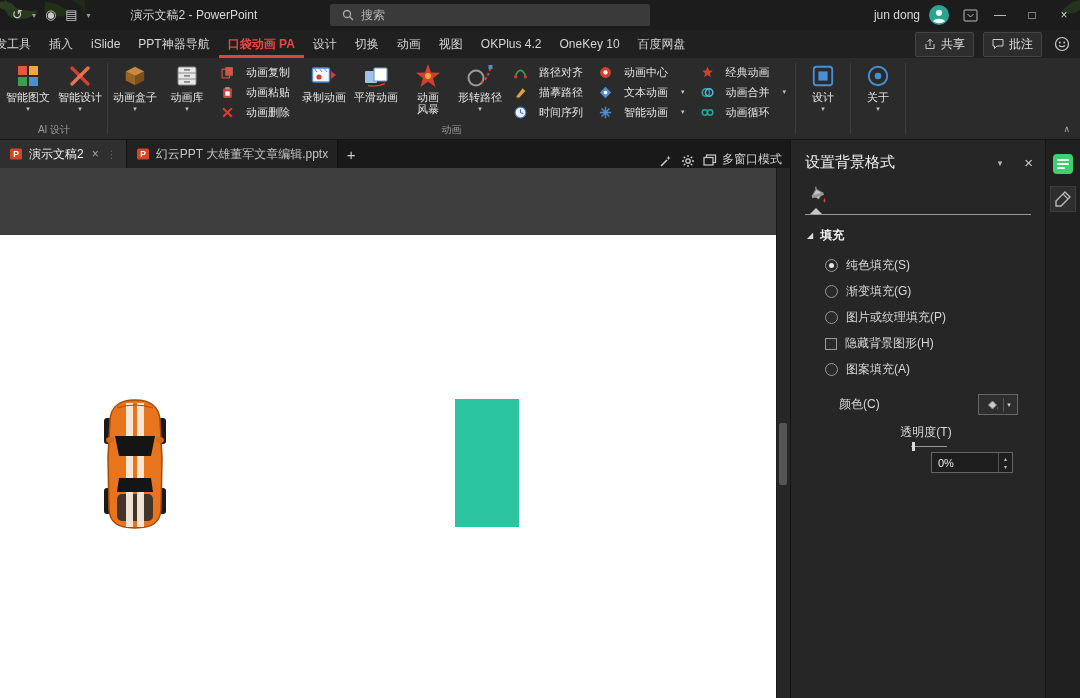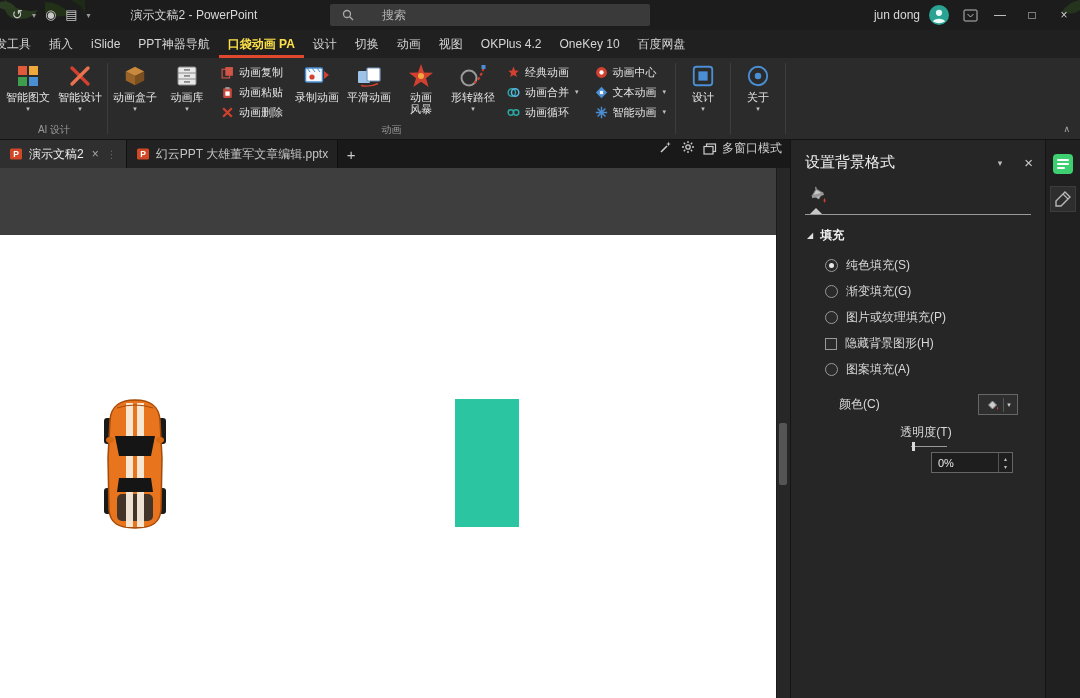--- a/index.html
+++ b/index.html
@@ -9,61 +9,61 @@
 
   
   .titlebar{position:absolute;left:0;top:0;width:100%;height:30px;background:#1c1c1c;display:flex;align-items:center;}
   .leaf{position:absolute;top:0;pointer-events:none;z-index:0;}
   .leaf.la{left:0;} .leaf.lb{left:690;} .leaf.lc{right:0;}
   .qat{display:flex;align-items:center;gap:9px;padding:0 12px;z-index:1;}
   .qicon{color:#c8c8c8;font-size:13px;line-height:30px;cursor:default;}
   .qcaret{color:#9a9a9a;font-size:8px;}
   .wtitle{color:#d8d8d8;font-size:12px;margin-left:28px;white-space:nowrap;z-index:1;}
   .searchbox{position:absolute;left:330px;top:4px;width:320px;height:22px;background:#3a3a3a;border-radius:2px;display:flex;align-items:center;gap:7px;padding-left:12px;box-sizing:border-box;z-index:1;}
-  .searchbox span{color:#b4b4b4;font-size:12px;margin-left:21px;}
+  .searchbox span{color:#b4b4b4;font-size:12px;}
   .tbright{position:absolute;right:0;top:0;height:30px;display:flex;align-items:center;z-index:1;}
   .uname{color:#d8d8d8;font-size:12px;margin-right:9px;}
   .avatar{margin-right:14px;}
   .tb-opts{margin-right:6px;}
   .wbtn{width:32px;text-align:center;color:#d0d0d0;font-size:12px;line-height:30px;}
 
   
   .menubar{position:absolute;left:0;top:30px;width:100%;height:28px;background:#202020;display:flex;align-items:stretch;overflow:hidden;}
   .mtab{padding:0 9px;line-height:28px;font-size:12px;color:#d6d6d6;white-space:nowrap;}
   .mtab.clip{margin-left:-26px;}
-  .mtab.active{color:#fde047;font-weight:bold;box-shadow:inset 0 -3px 0 var(--accent-red,#e0482e);}
+  .mtab.active{color:#ef4444;font-weight:bold;box-shadow:inset 0 -3px 0 var(--accent-red,#e0482e);}
   .mbright{margin-left:auto;display:flex;align-items:center;padding-right:10px;}
   .mbtn{display:flex;align-items:center;gap:5px;padding:3px 8px;border:1px solid #454545;background:#2d2d2d;border-radius:2px;color:#e0e0e0;font-size:12px;margin-left:9px;}
   .smiley{margin-left:12px;}
 
   
   .ribbon{position:absolute;left:0;top:58px;width:100%;height:82px;background:#2b2b2b;border-bottom:1px solid #141414;display:flex;box-sizing:border-box;padding-left:2px;}
   .rgroup{display:flex;flex-direction:column;}
   .gbody{height:64px;display:flex;align-items:flex-start;}
   .glabel{height:17px;line-height:15px;text-align:center;font-size:10px;color:#9a9a9a;}
   .gsep{width:1px;background:#3d3d3d;margin:5px 1px;}
   .bbtn{min-width:46px;padding:3px 3px 0;display:flex;flex-direction:column;align-items:center;color:#e4e4e4;font-size:11px;cursor:default;}
   .bic{height:30px;display:flex;align-items:center;justify-content:center;}
   .blabel{line-height:13px;white-space:nowrap;}
   .blabel.two span{display:block;line-height:12px;text-align:center;}
   .bcv{font-size:7px;color:#c0c0c0;line-height:9px;}
   .sstack{display:flex;flex-direction:column;padding:5px 4px 0;gap:2px;}
-  .sbtn{display:flex;align-items:center;gap:5px;height:18px;padding:0 4px;font-size:11px;color:#e4e4e4;white-space:nowrap;}
+  .sbtn{display:flex;align-items:center;gap:12px;height:18px;padding:0 4px;font-size:11px;color:#e4e4e4;white-space:nowrap;}
   .scv{font-size:7px;color:#c0c0c0;margin-left:1px;}
   .collapse{position:absolute;right:10px;bottom:5px;color:#aaa;font-size:9px;}
 
   
   .tabstrip{position:absolute;left:0;top:140px;width:790px;height:28px;background:#191919;display:flex;align-items:stretch;box-sizing:border-box;}
   .dtab{display:flex;align-items:center;gap:6px;padding:0 9px;font-size:12px;color:#c4c4c4;background:#222;border-right:1px solid #101010;}
   .dtab.active{background:#2f2f2f;color:#f0f0f0;}
   .dtab .lbl{white-space:nowrap;max-width:185px;overflow:hidden;text-overflow:ellipsis;}
   .tclose{color:#a8a8a8;font-size:12px;margin-left:2px;}
   .tdots{color:#666;font-size:10px;margin-left:2px;}
   .newtab{width:26px;display:flex;align-items:center;justify-content:center;color:#ccc;font-size:15px;}
-  .tsright{margin-left:auto;display:flex;align-items:flex-start;gap:8px;padding-right:8px;}
+  .tsright{margin-left:auto;display:flex;align-items:flex-end;gap:8px;padding-right:8px;}
   .mw{display:flex;align-items:center;gap:5px;font-size:12px;color:#ccc;}
 
   
   .workspace{position:absolute;left:0;top:168px;width:790px;bottom:0;background:#3e3e3e;}
   .canvas{position:absolute;left:0;top:67px;right:13px;bottom:0;background:#fff;}
   .car{position:absolute;left:103px;top:163px;width:64px;height:132px;}
   .shape{position:absolute;left:455px;top:164px;width:64px;height:128px;background:var(--shape-teal,#2cc5a2);}
   .vscroll{position:absolute;right:0;top:0;width:13px;bottom:0;background:#272727;border-left:1px solid #1c1c1c;}
   .vthumb{position:absolute;left:2px;top:255px;width:8px;height:62px;background:#555;border-radius:2px;}
 
@@ -161,20 +161,43 @@
     <span class="mtab">iSlide</span>
     <span class="mtab">PPT神器导航</span>
     <span class="mtab active">口袋动画 PA</span>
     <span class="mtab">设计</span>
     <span class="mtab">切换</span>
     <span class="mtab">动画</span>
     <span class="mtab">视图</span>
     <span class="mtab">OKPlus 4.2</span>
     <span class="mtab">OneKey 10</span>
     <span class="mtab">百度网盘</span>
+    <div class="mbright">
+      <span class="mbtn">
+        <svg width="12" height="12" viewBox="0 0 12 12">
+            <path d="M6 8 V1.5 M3.5 3.8 L6 1.2 L8.5 3.8" stroke="#ccc" fill="none"></path>
+            <path d="M2 6 V10.5 H10 V6" stroke="#ccc" fill="none"></path>
+          </svg>
+        <span>共享</span>
+      </span>
+      <span class="mbtn">
+        <svg width="12" height="12" viewBox="0 0 12 12">
+            <path d="M1 1.5 H11 V8 H5 L2.5 10.5 V8 H1 Z" fill="none" stroke="#ccc"></path>
+          </svg>
+        <span>批注</span>
+      </span>
+      <span class="smiley">
+        <svg width="16" height="16" viewBox="0 0 16 16">
+            <circle cx="8" cy="8" r="6.5" fill="none" stroke="#ccc" stroke-width="1.2"></circle>
+            <circle cx="5.8" cy="6.5" r="0.9" fill="#ccc"></circle>
+            <circle cx="10.2" cy="6.5" r="0.9" fill="#ccc"></circle>
+            <path d="M5 9.5 Q8 12 11 9.5" fill="none" stroke="#ccc" stroke-width="1.2"></path>
+          </svg>
+      </span>
+    </div>
   </div>
 
   <div class="ribbon">
 
     <div class="rgroup">
       <div class="gbody">
         <div class="bbtn">
           <span class="bic">
               <svg width="24" height="24" viewBox="0 0 24 24">
                 <rect x="2" y="2" width="9" height="9" fill="#e05a3c"></rect>
@@ -291,62 +314,86 @@
                 <path d="M14 19 C19 16 22 10 24 2" fill="none" stroke="#d2402f" stroke-width="2" stroke-dasharray="3 2"></path>
                 <rect x="21.5" y="1" width="4" height="4" fill="#4a8fd4"></rect>
               </svg>
             </span>
           <span class="blabel">形转路径</span>
           <span class="bcv">▾</span>
         </div>
         <div class="sstack">
           <div class="sbtn">
             <svg width="13" height="13" viewBox="0 0 12 12">
+                <path d="M1 10 C4 2 8 2 11 10" fill="none" stroke="#3f9e4d" stroke-width="1.5"></path>
+                <circle cx="1.5" cy="10" r="1.5" fill="#d2402f"></circle>
+                <circle cx="10.5" cy="10" r="1.5" fill="#d2402f"></circle>
+              </svg>
+            <span>路径对齐</span>
+          </div>
+          <div class="sbtn">
+            <svg width="13" height="13" viewBox="0 0 12 12">
+                <path d="M2 10 L8 2 L10.5 4.5 L4.5 11 Z" fill="#e0a23c"></path>
+                <path d="M2 10 L2 11.5 L4.5 11" fill="#555"></path>
+              </svg>
+            <span>描摹路径</span>
+          </div>
+          <div class="sbtn">
+            <svg width="13" height="13" viewBox="0 0 12 12">
+                <circle cx="6" cy="6" r="5" fill="#eee" stroke="#3a76c4"></circle>
+                <path d="M6 3 L6 6 L8.6 7.2" stroke="#3a76c4" fill="none"></path>
+              </svg>
+            <span>时间序列</span>
+          </div>
+        </div>
+        <div class="sstack">
+          <div class="sbtn">
+            <svg width="13" height="13" viewBox="0 0 12 12">
+                <circle cx="6" cy="6" r="5" fill="#d2402f"></circle>
+                <circle cx="6" cy="6" r="2" fill="#fff"></circle>
+              </svg>
+            <span>动画中心</span>
+          </div>
+          <div class="sbtn">
+            <svg width="13" height="13" viewBox="0 0 12 12">
+                <path d="M6 0.8 L11.2 6 L6 11.2 L0.8 6 Z" fill="#4a8fd4"></path>
+                <rect x="4.5" y="4.5" width="3" height="3" fill="#fff"></rect>
+              </svg>
+            <span>文本动画</span>
+            <span class="scv">▾</span>
+          </div>
+          <div class="sbtn">
+            <svg width="13" height="13" viewBox="0 0 12 12">
+                <path d="M6 0.8 V11.2 M0.8 6 H11.2 M2.4 2.4 L9.6 9.6 M9.6 2.4 L2.4 9.6" stroke="#4a8fd4" stroke-width="1.3"></path>
+              </svg>
+            <span>智能动画</span>
+            <span class="scv">▾</span>
+          </div>
+        </div>
+        <div class="sstack">
+          <div class="sbtn">
+            <svg width="13" height="13" viewBox="0 0 12 12">
                 <path d="M6 0.5 L7.4 4.2 L10.9 4.4 L8.2 6.7 L9.1 10.1 L6 8.2 L2.9 10.1 L3.8 6.7 L1.1 4.4 L4.6 4.2 Z" fill="#d2402f"></path>
               </svg>
             <span>经典动画</span>
           </div>
           <div class="sbtn">
             <svg width="13" height="13" viewBox="0 0 12 12">
                 <circle cx="4.5" cy="6" r="3.4" fill="none" stroke="#2aa7a0" stroke-width="1.4"></circle>
                 <circle cx="7.5" cy="6" r="3.4" fill="none" stroke="#59b8e8" stroke-width="1.4"></circle>
               </svg>
             <span>动画合并</span>
             <span class="scv">▾</span>
           </div>
           <div class="sbtn">
             <svg width="13" height="13" viewBox="0 0 12 12">
                 <circle cx="3.6" cy="6" r="2.5" fill="none" stroke="#2aa7a0" stroke-width="1.4"></circle>
                 <circle cx="8.4" cy="6" r="2.5" fill="none" stroke="#2aa7a0" stroke-width="1.4"></circle>
               </svg>
             <span>动画循环</span>
-          </div>
-        </div>
-        <div class="sstack">
-          <div class="sbtn">
-            <svg width="13" height="13" viewBox="0 0 12 12">
-                <circle cx="6" cy="6" r="5" fill="#d2402f"></circle>
-                <circle cx="6" cy="6" r="2" fill="#fff"></circle>
-              </svg>
-            <span>动画中心</span>
-          </div>
-          <div class="sbtn">
-            <svg width="13" height="13" viewBox="0 0 12 12">
-                <path d="M6 0.8 L11.2 6 L6 11.2 L0.8 6 Z" fill="#4a8fd4"></path>
-                <rect x="4.5" y="4.5" width="3" height="3" fill="#fff"></rect>
-              </svg>
-            <span>文本动画</span>
-            <span class="scv">▾</span>
-          </div>
-          <div class="sbtn">
-            <svg width="13" height="13" viewBox="0 0 12 12">
-                <path d="M6 0.8 V11.2 M0.8 6 H11.2 M2.4 2.4 L9.6 9.6 M9.6 2.4 L2.4 9.6" stroke="#4a8fd4" stroke-width="1.3"></path>
-              </svg>
-            <span>智能动画</span>
-            <span class="scv">▾</span>
           </div>
         </div>
       </div>
       <div class="glabel">动画</div>
     </div>
     <div class="gsep"></div>
 
     <div class="rgroup">
       <div class="gbody">
         <div class="bbtn">

